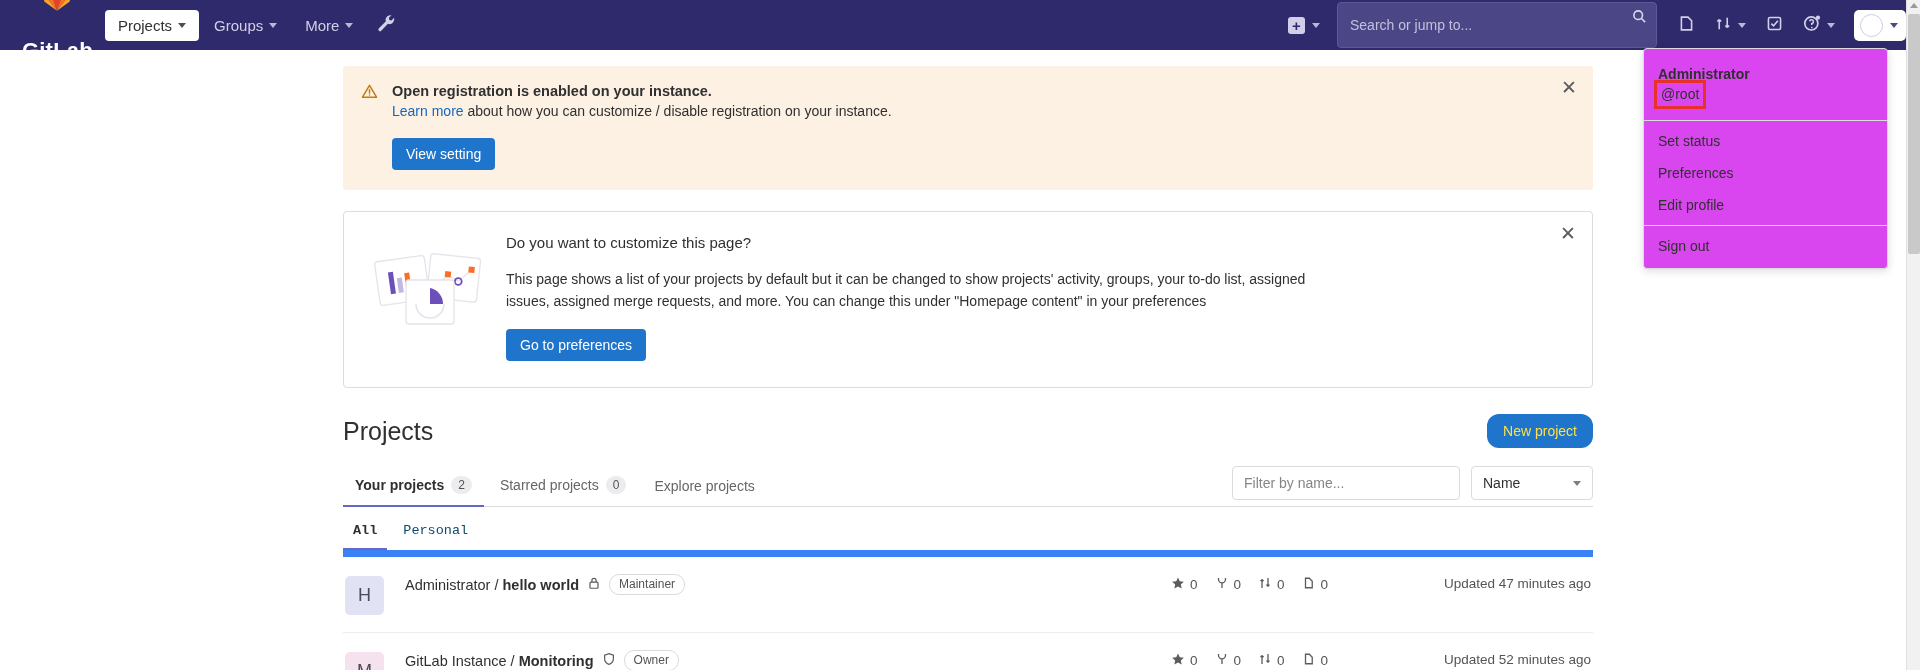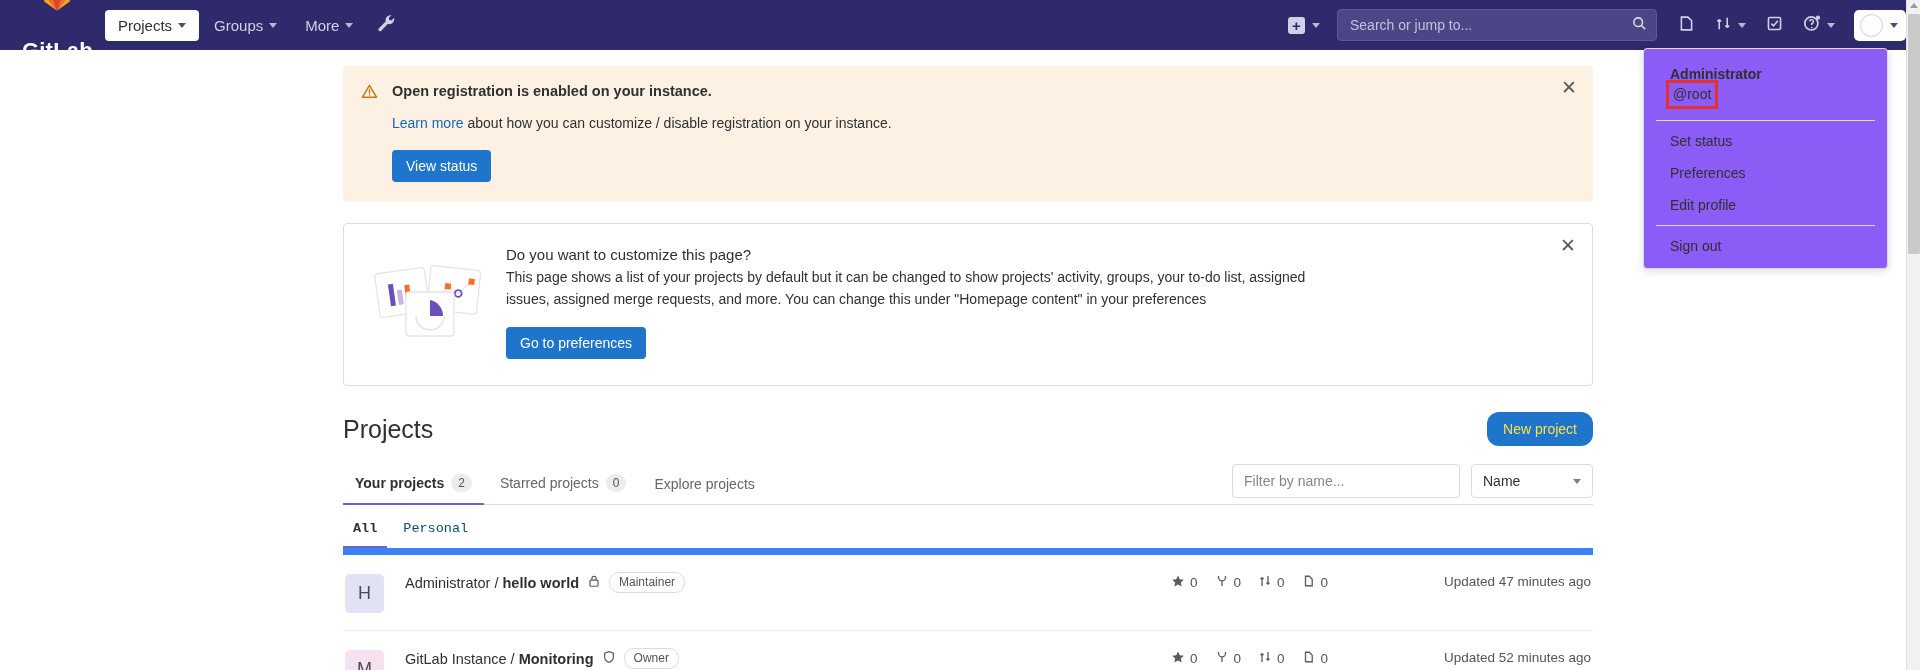--- a/index.html
+++ b/index.html
@@ -36,21 +36,21 @@
     color: #d2cfe8; padding: 6px 9px; border-radius: 4px; cursor: pointer;
   }
   .nav-right { margin-left: auto; display: flex; align-items: center; gap: 2px; }
   .plus-box {
     width: 17px; height: 17px; border-radius: 3px; background: #d2cfe8;
     color: #2f2a6b; display:flex; align-items:center; justify-content:center;
     font-size: 15px; line-height: 1; font-weight: 700;
   }
   .search-wrap { position: relative; margin: 0 10px 0 6px; }
   .search-input {
-    width: 320px; height: 32px;
+    width: 320px; height: 46px;
     background: #4b4686; border: 1px solid #5d5899; border-radius: 4px;
     color: #fff; font-size: 14px;
     padding: 0 34px 0 12px;
     font-family: "Liberation Sans", sans-serif;
     outline: none;
   }
   .search-input::placeholder { color: #c4c0dd; }
   .search-mag { position: absolute; right: 10px; top: 7px; color: #d8d5ec; }
   .avatar-btn {
     display: flex; align-items: center; gap: 7px;
@@ -59,24 +59,24 @@
   }
   .avatar-circle {
     width: 23px; height: 23px; border-radius: 50%;
     background: #fff; border: 1px solid #cfcbe8;
   }
   .avatar-btn .caret { border-top-color: #2f2a6b; }
 
   
   .user-dropdown {
     position: absolute; top: 48px; left: 1643px;
-    width: 245px; background: #8b5cf6;
+    width: 245px; background: #d946ef;
     border: 1px solid #dbdbdb; border-radius: 4px;
     box-shadow: 0 2px 8px rgba(0,0,0,.14);
-    z-index: 60; padding: 6px 12px;
+    z-index: 60; padding: 6px 0;
   }
   .dd-header { padding: 9px 14px 11px 14px; }
   .dd-name { font-size: 14px; color: #303030; font-weight: 700; line-height: 20px; }
   .dd-handle {
     font-size: 14px; color: #303030; line-height: 19px;
     display: inline-block; padding: 1px 3px;
     outline: 3px solid #e8312a; outline-offset: 1px;
   }
   .dd-sep { height: 1px; background: #dbdbdb; margin: 4px 0; }
   .dd-item { padding: 8px 14px; font-size: 14px; color: #303030; cursor: pointer; }
@@ -86,21 +86,21 @@
   .content { width: 1250px; margin: 0 auto; padding-top: 16px; }
 
   
   .alert {
     background: #fdf1e4; border-radius: 4px;
     padding: 15px 18px 20px 18px;
     display: flex; gap: 14px; position: relative;
   }
   .alert-ico { color: #c17d10; flex-shrink: 0; margin-top: 2px; }
   .alert-title { font-size: 14.5px; color: #303030; font-weight: 700; line-height: 20px; }
-  .alert-desc { font-size: 14px; color: #303030; margin-top: 12px; line-height: 20px; }
+  .alert-desc { font-size: 14px; color: #303030; line-height: 20px; }
   .lnk { color: #1068bf; text-decoration: none; cursor: pointer; }
   .btn-primary {
     display: inline-block; background: #1f75cb; color: #fff;
     font-size: 14px; font-weight: 400;
     padding: 8px 14px; border: 0; border-radius: 4px;
     margin-top: 17px; cursor: pointer;
     font-family: "Liberation Sans", sans-serif;
   }
   .close-x {
     position: absolute; top: 12px; right: 16px;
@@ -111,21 +111,21 @@
 
   
   .card {
     margin-top: 21px;
     border: 1px solid #dcdcde; border-radius: 4px;
     background: #fff; padding: 20px 22px 26px 22px;
     display: flex; gap: 22px; position: relative;
   }
   .card-illus { width: 118px; flex-shrink: 0; padding-top: 12px; }
   .card-title { font-size: 15px; color: #303030; line-height: 22px; }
-  .card-body { font-size: 14px; color: #303030; line-height: 22px; max-width: 830px; }
+  .card-body { font-size: 14px; color: #303030; line-height: 22px; margin-top: 14px; max-width: 830px; }
 
   
   .proj-head {
     margin-top: 26px;
     display: flex; align-items: center; justify-content: space-between;
   }
   .proj-title { font-size: 25px; color: #303030; font-weight: 400; }
   .btn-newproj {
     background: #1f75cb; color: #fde047; font-size: 14px;
     padding: 9px 16px; border: 0; border-radius: 12px; cursor: pointer;
@@ -326,21 +326,21 @@
           <path d="M8 2.2 14.6 13.4H1.4z" stroke-linejoin="round"></path>
           <path d="M8 6.4v3.1" stroke-linecap="round"></path>
           <circle cx="8" cy="11.4" r=".7" fill="currentColor" stroke="none"></circle>
         </svg>
       </span>
       <div>
         <div class="alert-title">Open registration is enabled on your instance.</div>
         <div class="alert-desc">
           <a class="lnk">Learn more</a><span> about how you can customize / disable registration on your instance.</span>
         </div>
-        <button class="btn-primary">View status</button>
+        <button class="btn-primary">View setting</button>
       </div>
       <button class="close-x">✕</button>
     </div>
 
     <div class="card">
       <div class="card-illus">
         <svg width="118" height="86" viewBox="0 0 118 86">
           <g transform="rotate(-8 40 42)">
             <rect x="12" y="14" width="50" height="44" rx="3" fill="#fff" stroke="#e4e4ec" stroke-width="1.3"></rect>
             <rect x="24" y="26" width="5" height="22" fill="#6b4fbb"></rect>

